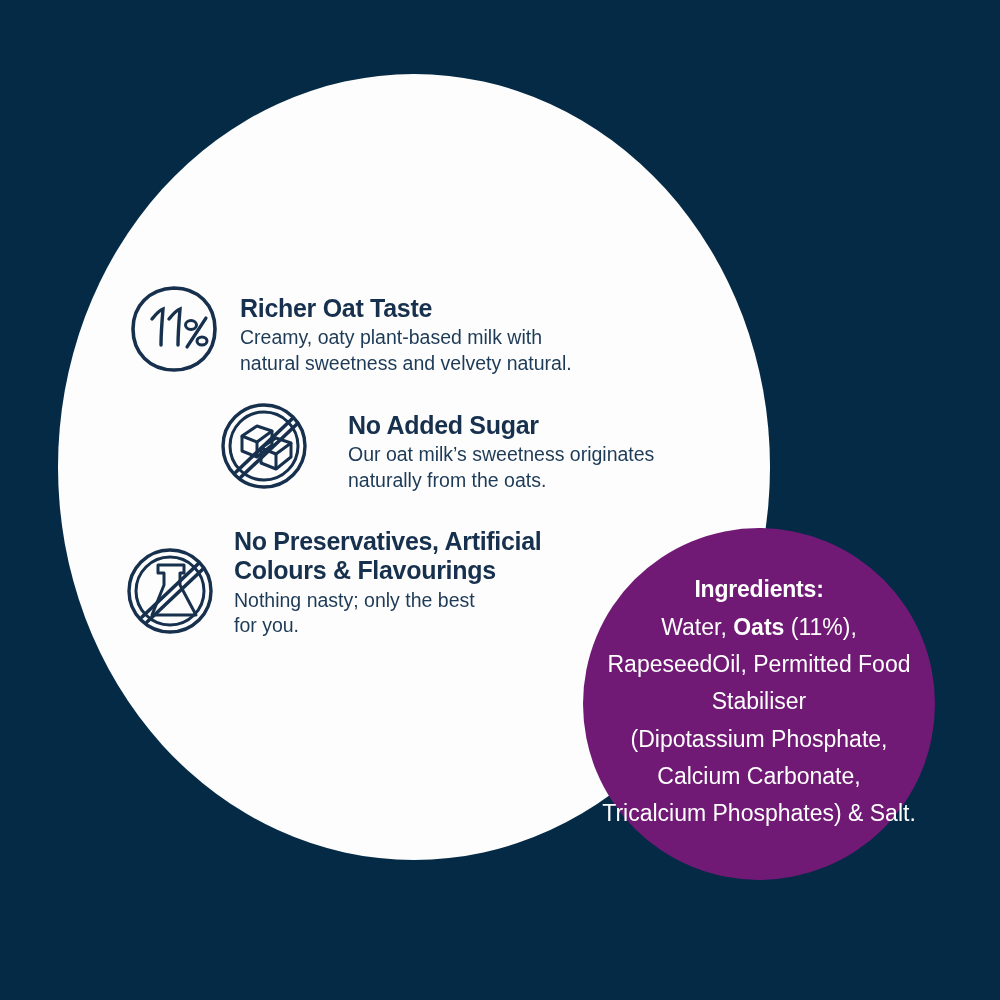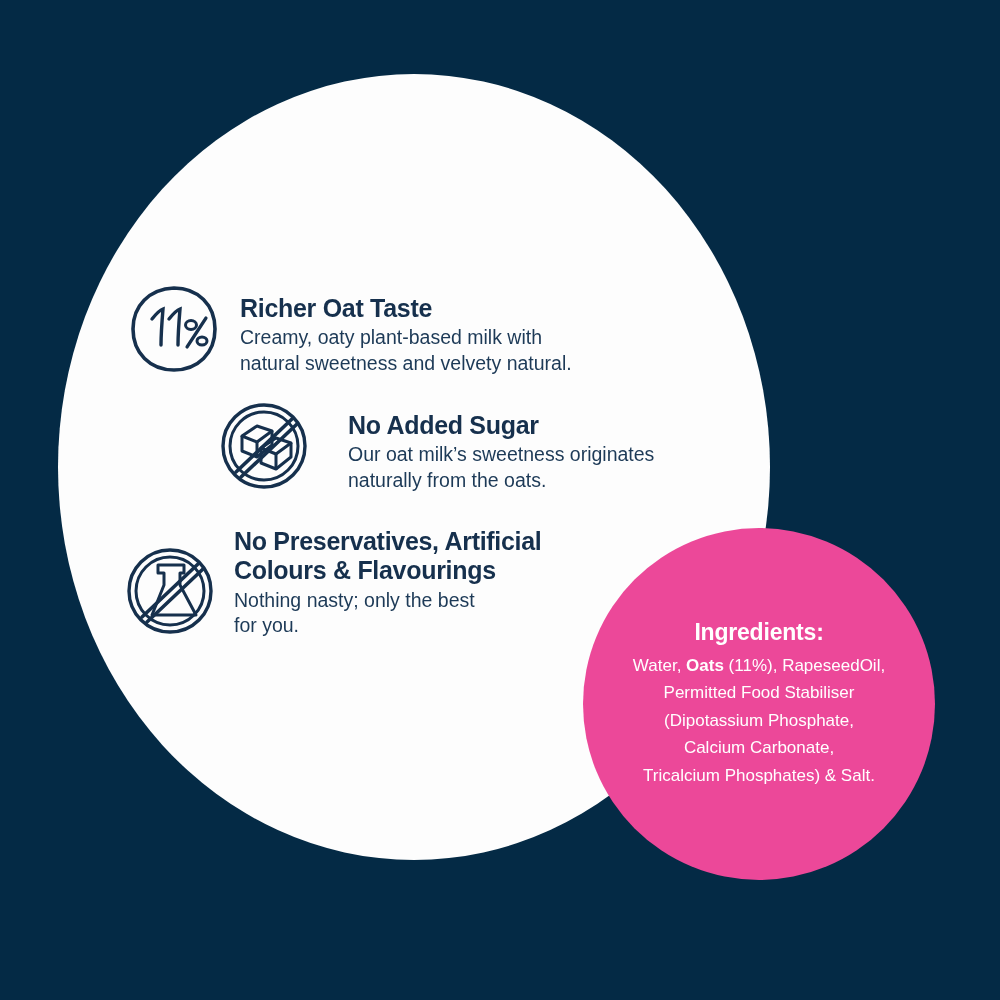--- a/index.html
+++ b/index.html
@@ -78,39 +78,39 @@
   #feature-1 .feat-text{margin-left:36px;padding-top:6px;}
   #feature-2 .feat-text{margin-left:16px;padding-top:2px;}
   #feature-3 .feat-text{margin-left:16px;padding-top:2px;}
 
   
   .ing-circle{
     position:absolute;
     left:583px;top:528px;
     width:352px;height:352px;
     border-radius:50%;
-    background:#ec4899;
+    background:#701a75;
     z-index:6;
     display:flex;
     flex-direction:column;
     align-items:center;
     justify-content:center;
     box-sizing:border-box;
     padding:0 12px;
   }
   .ing-title{
     color:#ffffff;
     font-size:23px;
     font-weight:bold;
     margin:0 0 6px 0;
     letter-spacing:-0.2px;
   }
   .ing-body{
     color:#ffffff;
-    font-size:17px;
+    font-size:23px;
     line-height:1.62;
     text-align:center;
     margin:0;
     white-space:pre-line;
   }
   .ing-body b{font-weight:bold;}
 </style>
 </head>
 <body>
 

